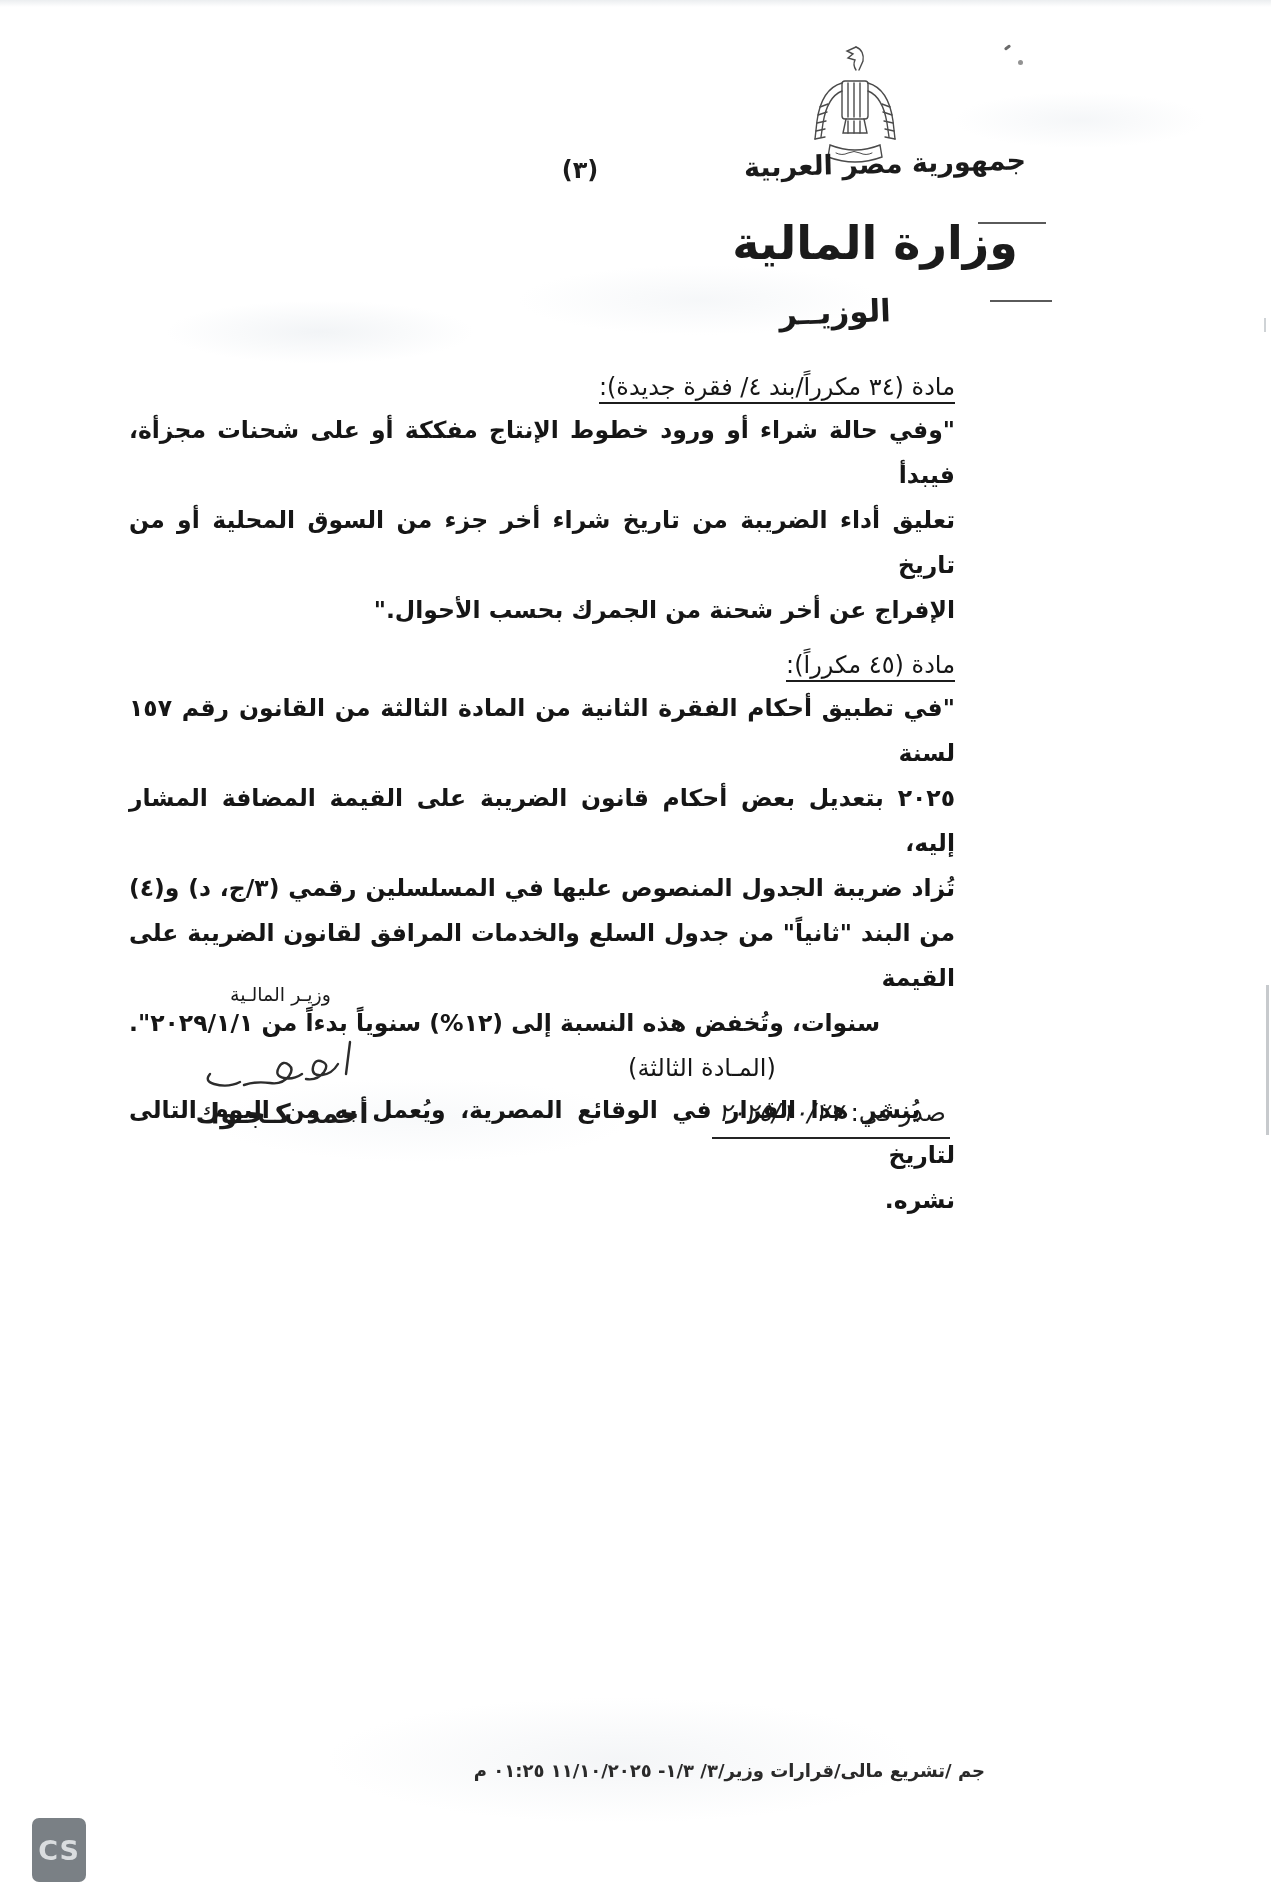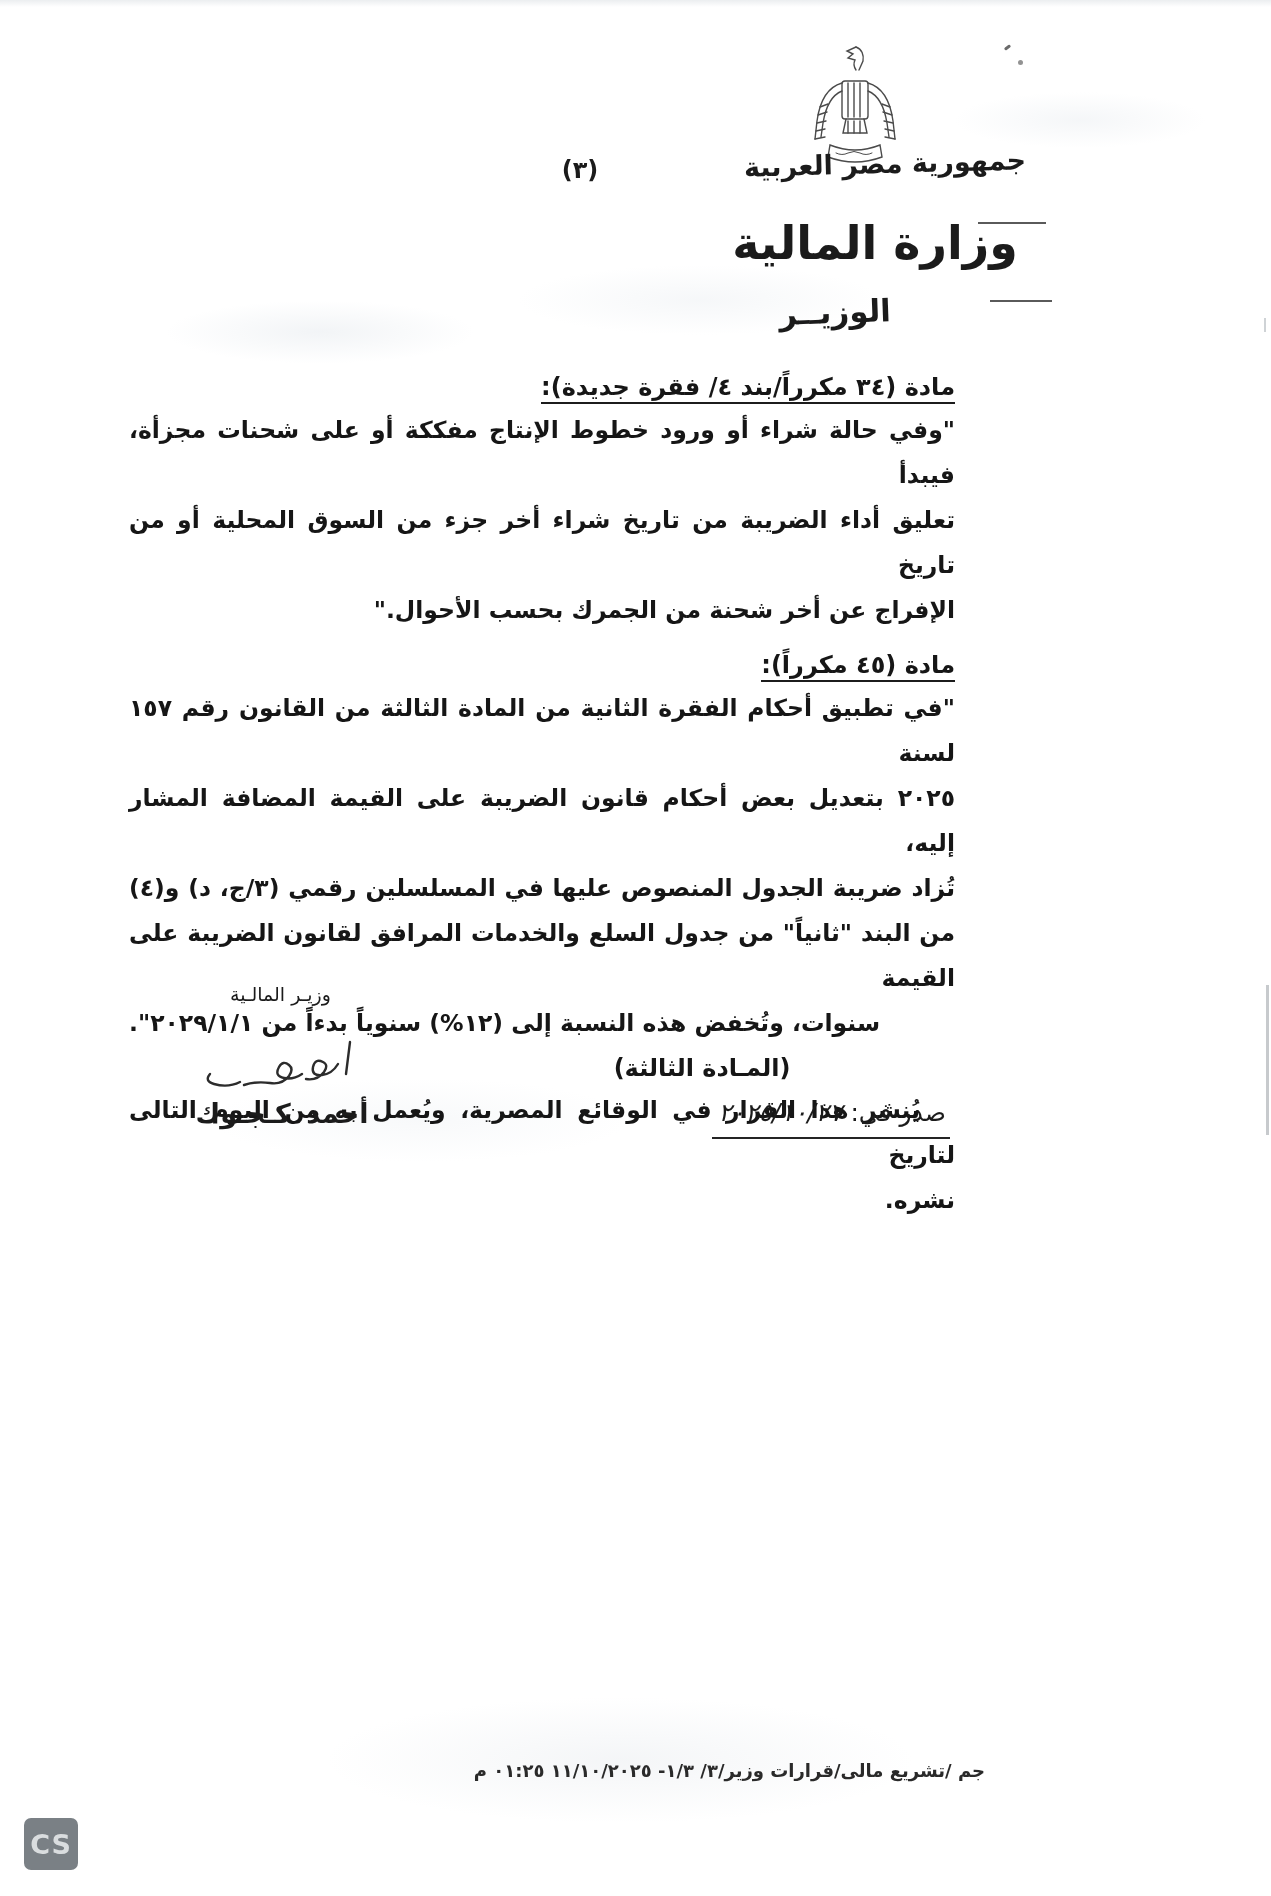--- a/index.html
+++ b/index.html
@@ -24,21 +24,21 @@
   .hdr-ministry { position:absolute; left:700px; top:216px; width:350px;
     text-align:center; font-size:46px; font-weight:700; letter-spacing:1px; }
   .hdr-rule2 { position:absolute; left:990px; top:300px; width:62px; height:2px; background:#5a5a5a; }
   .hdr-minister { position:absolute; left:725px; top:294px; width:220px;
     text-align:center; font-size:31px; font-weight:700; transform:rotate(-2deg); }
   .pageno { position:absolute; left:540px; top:156px; width:80px;
     text-align:center; font-size:24px; font-weight:700; direction:ltr; }
   
   .articles { position:absolute; right:316px; top:366px; width:826px;
     direction:rtl; font-size:23.5px; font-weight:700; line-height:45px; color:#161616; }
-  .art-h { font-size:24px; font-weight:700; text-align:right; line-height:42px; }
+  .art-h { font-size:24px; font-weight:400; text-align:right; line-height:42px; }
   .art-h .u { border-bottom:2.5px solid #1c1c1c; padding-bottom:1px; }
   .ln { text-align:justify; text-align-last:justify; }
   .ln.last { text-align:right; text-align-last:right; }
   .ln.indent { text-indent:35px; }
   .ln.inset { margin-right:75px; }
   .art2 { margin-top:11px; }
   .art3 { margin-top:3px; }
   .art3 .art-h { text-align:center; position:relative; right:-160px; line-height:39px; }
   
   .sig-title { position:absolute; left:230px; top:983px; width:195px;
@@ -50,21 +50,21 @@
     font-size:25px; font-weight:400; white-space:nowrap; }
   .issued .inner { display:inline-block; border-bottom:2.5px solid #242424; padding:0 4px 10px 6px; }
   .issued .hand { font-style:italic; letter-spacing:1px; }
   
   .ref-line { position:absolute; right:286px; top:1760px; direction:rtl;
     font-size:18px; font-weight:700; white-space:nowrap; color:#2a2a2a; }
   .watermark { position:absolute; left:80px; top:1786px; width:940px; direction:rtl;
     text-align:right; white-space:nowrap; font-size:56px; color:#878c90; font-weight:400; }
   .watermark .latin { direction:ltr; font-size:52px; color:#aeb2b6;
     letter-spacing:1.5px; margin-right:20px; font-weight:400; }
-  .cs-badge { position:absolute; left:24px; top:1818px; width:54px; height:52px;
+  .cs-badge { position:absolute; left:32px; top:1818px; width:54px; height:64px;
     background:#7a8085; border-radius:7px; color:#dadddf; font-size:27px; font-weight:700;
     display:flex; align-items:center; justify-content:center; letter-spacing:1px; }
   
   .speck-a { position:absolute; left:1004px; top:46px; width:7px; height:3px;
     background:#6b6b6b; transform:rotate(-35deg); border-radius:2px; }
   .speck-b { position:absolute; left:1018px; top:60px; width:5px; height:5px;
     background:#777; border-radius:50%; opacity:.8; }
   .edge-r1 { position:absolute; right:2px; top:985px; width:3px; height:150px;
     background:#b9bdc0; opacity:.8; }
   .edge-r2 { position:absolute; right:5px; top:318px; width:2px; height:14px;

